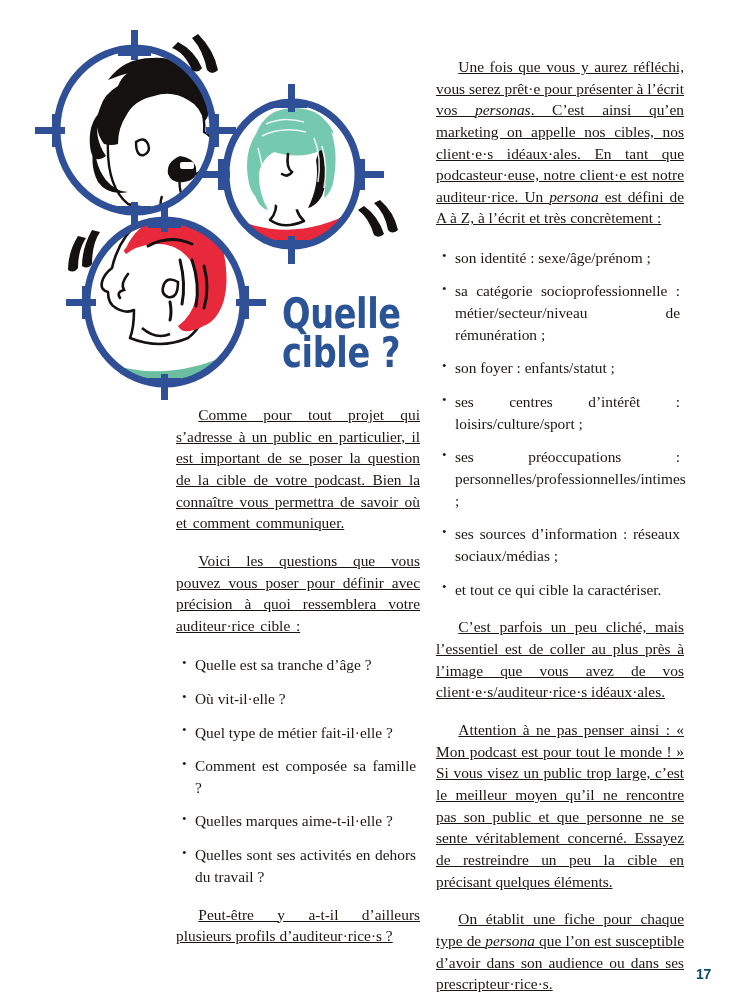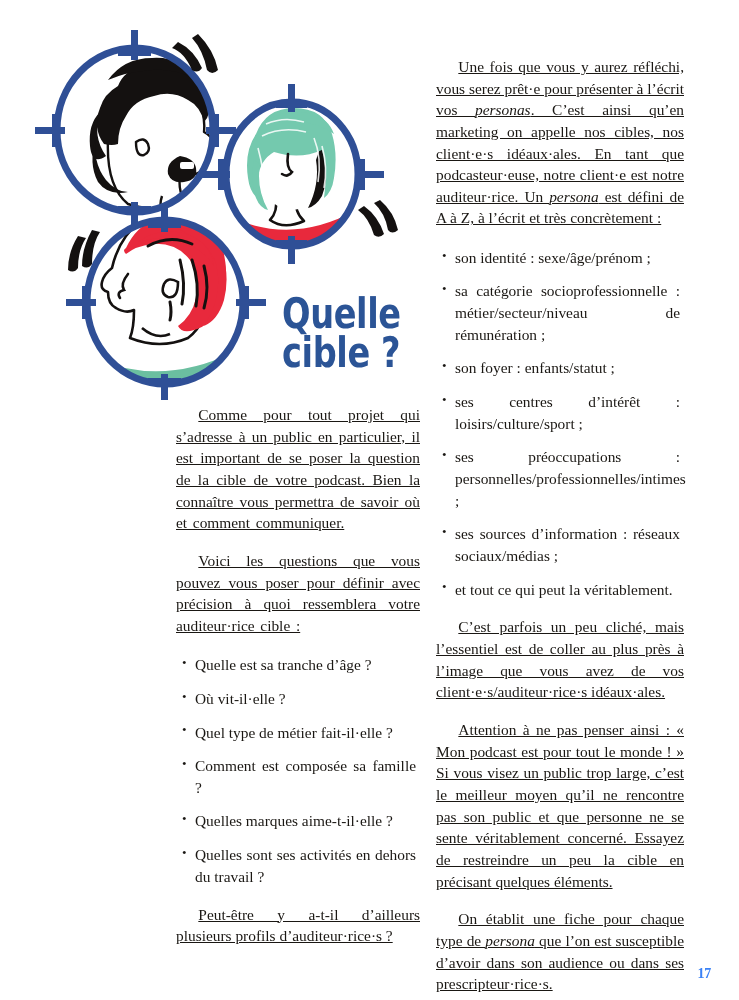--- a/index.html
+++ b/index.html
@@ -110,24 +110,24 @@
   ul.bullets li span.txt { display: inline; }
 
   
   .loose { word-spacing: 0.12em; }
 
   
   .folio {
     position: absolute;
     right: 28px;
     bottom: 18px;
-    font-family: Liberation Serif, serif;
+    font-family: Liberation Sans, sans-serif;
     font-weight: bold;
     font-size: 14px;
-    color: #3b82f6;
+    color: #0c4a6e;
     letter-spacing: -0.3px;
   }
 </style>
 </head>
 <body>
 
 <div class="page">
 
   <div class="illustration">
     <svg width="380" height="380" viewBox="0 0 380 380" xmlns="http://www.w3.org/2000/svg">
@@ -299,21 +299,21 @@
 
     <p><span>Une fois que vous y aurez réfléchi, vous serez prêt·e pour présenter à l’écrit vos </span><em>personas</em><span>. C’est ainsi qu’en marketing on appelle nos cibles, nos client·e·s idéaux·ales. En tant que podcasteur·euse, notre client·e est notre auditeur·rice. Un </span><em>persona</em><span> est défini de A à Z, à l’écrit et très concrètement :</span></p>
 
     <ul class="bullets space-top">
       <li><span class="txt">son identité : sexe/âge/prénom ;</span></li>
       <li><span class="txt">sa catégorie socioprofessionnelle : métier/secteur/niveau de rémunération ;</span></li>
       <li><span class="txt">son foyer : enfants/statut ;</span></li>
       <li><span class="txt">ses centres d’intérêt : loisirs/culture/sport ;</span></li>
       <li><span class="txt">ses préoccupations : personnelles/professionnelles/intimes ;</span></li>
       <li><span class="txt">ses sources d’information : réseaux sociaux/médias ;</span></li>
-      <li><span class="txt">et tout ce qui peut la véritablement.</span></li>
+      <li><span class="txt">et tout ce qui cible la caractériser.</span></li>
     </ul>
 
     <p class="gap">C’est parfois un peu cliché, mais l’essentiel est de coller au plus près à l’image que vous avez de vos client·e·s/auditeur·rice·s idéaux·ales.</p>
 
     <p class="gap">Attention à ne pas penser ainsi : « Mon podcast est pour tout le monde ! » Si vous visez un public trop large, c’est le meilleur moyen qu’il ne rencontre pas son public et que personne ne se sente véritablement concerné. Essayez de restreindre un peu la cible en précisant quelques éléments.</p>
 
     <p class="gap"><span>On établit une fiche pour chaque type de </span><em>persona</em><span> que l’on est susceptible d’avoir dans son audience ou dans ses prescripteur·rice·s.</span></p>
   </div>
 
   <div class="folio">17</div>

